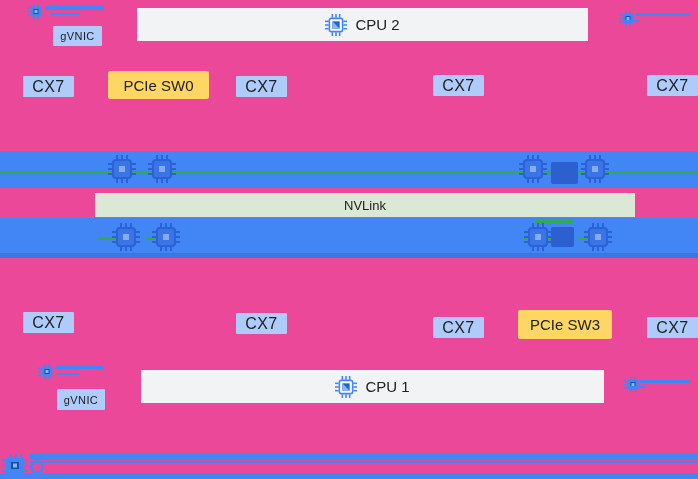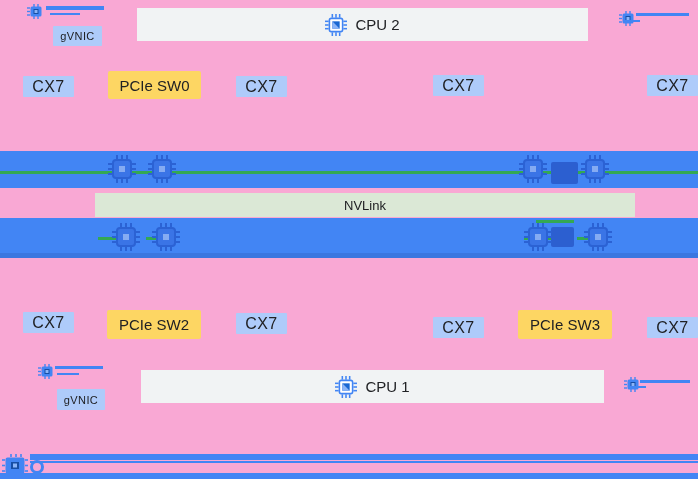--- a/index.html
+++ b/index.html
@@ -1,16 +1,16 @@
 <!DOCTYPE html>
 <html><head>
 <meta charset="utf-8">
 <style>
   html,body{margin:0;padding:0;background:#000;}
-  .stage{position:relative;width:698px;height:479px;background:#f9a8d4;overflow:hidden;
+  .stage{position:relative;width:698px;height:479px;background:#ec4899;overflow:hidden;
          font-family:"Liberation Sans",sans-serif;}
   .abs{position:absolute;}
   .box-blue{background:#aecbfa;color:#202124;font-size:16px;letter-spacing:.4px;
             display:flex;align-items:center;justify-content:center;border-radius:1px;}
   .box-yellow{background:#fdd663;color:#202124;font-size:15px;font-weight:500;
               display:flex;align-items:center;justify-content:center;border-radius:2px;}
   .cpu-box{background:#f1f3f4;color:#202124;font-size:15px;
            display:flex;align-items:center;justify-content:center;gap:8px;}
   .band{left:0;width:698px;background:#4285f4;}
   .band-bottom-edge{box-shadow:inset 0 -5px 0 #3b77e0;}
@@ -86,21 +86,21 @@
     </g>
     <rect x="3.5" y="2.5" width="11" height="10" rx="1.5" fill="#4285f4"></rect>
     <rect x="6.5" y="5" width="5" height="5" fill="#174ea6"></rect>
     <rect x="7.5" y="6" width="3" height="3" fill="#8ab4f8"></rect>
   </svg>
 </span>
   <div class="abs blue-line" style="left:636px;top:13px;width:53px;height:3px"></div>
   <div class="abs blue-line" style="left:624px;top:20px;width:16px;height:2px"></div>
 
   <div class="abs box-blue" style="left:23px;top:76px;width:51px;height:21px">CX7</div>
-  <div class="abs box-yellow" style="left:108px;top:71px;width:93px;height:28px">PCIe SW0</div>
+  <div class="abs box-yellow" style="left:108px;top:71px;width:101px;height:28px">PCIe SW0</div>
   <div class="abs box-blue" style="left:236px;top:76px;width:51px;height:21px">CX7</div>
   <div class="abs box-blue" style="left:433px;top:75px;width:51px;height:21px">CX7</div>
   <div class="abs box-blue" style="left:647px;top:75px;width:51px;height:21px">CX7</div>
 
   <div class="abs band" style="top:151px;height:37px">
     <div class="abs green" style="left:0;top:20px;width:698px;height:3px"></div>
     <span class="abs slot" style="left:108px;top:4px">
   <svg width="28" height="28" viewBox="0 0 28 28">
     <g stroke="#2b62d4" stroke-width="2">
       <line x1="9" y1="0" x2="9" y2="4"></line>
@@ -268,21 +268,20 @@
             <line x1="24" y1="14" x2="28" y2="14"></line>
             <line x1="24" y1="19" x2="28" y2="19"></line>
     </g>
     <rect x="5" y="5" width="18" height="18" rx="3" fill="#3a74e6" stroke="#2b62d4" stroke-width="2"></rect>
     <rect x="11" y="11" width="6" height="6" fill="#85abf2"></rect>
   </svg>
 </span>
   </div>
 
   <div class="abs box-blue" style="left:23px;top:312px;width:51px;height:21px">CX7</div>
-  <div class="abs box-yellow" style="left:107px;top:310px;width:94px;height:29px">PCIe SW2</div>
   <div class="abs box-blue" style="left:236px;top:313px;width:51px;height:21px">CX7</div>
   <div class="abs box-blue" style="left:433px;top:317px;width:51px;height:21px">CX7</div>
   <div class="abs box-yellow" style="left:518px;top:310px;width:94px;height:29px">PCIe SW3</div>
   <div class="abs box-blue" style="left:647px;top:317px;width:51px;height:21px">CX7</div>
 
   <span class="abs slot" style="left:38px;top:364px">
   <svg width="18" height="15" viewBox="0 0 18 15">
     <g stroke="#4285f4" stroke-width="1.4">
       <line x1="0" y1="4" x2="3" y2="4"></line>
           <line x1="0" y1="7.5" x2="3" y2="7.5"></line>

